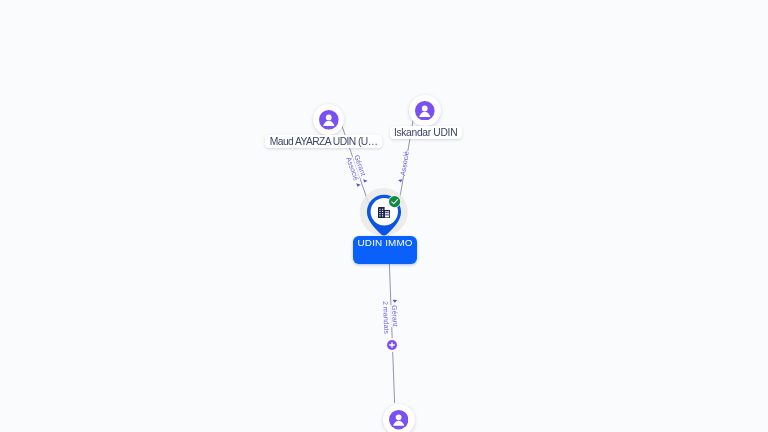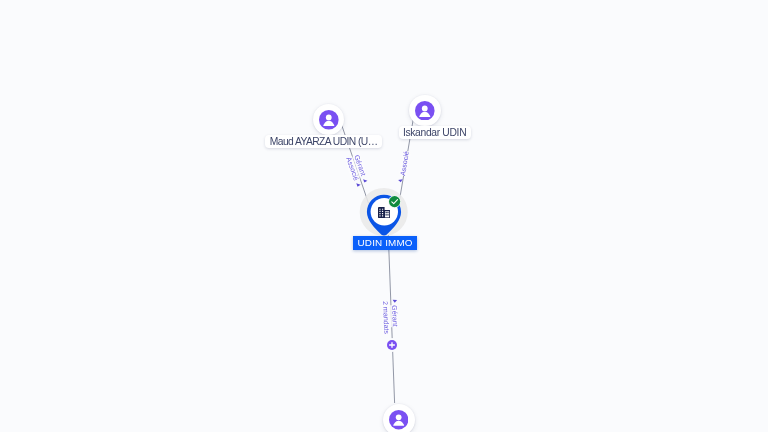--- a/index.html
+++ b/index.html
@@ -5,23 +5,23 @@
 <style>
   html,body{margin:0;padding:0;}
   body{width:768px;height:432px;overflow:hidden;background:#fafbfd;
        font-family:"Liberation Sans",sans-serif;-webkit-font-smoothing:antialiased;}
   #canvas{position:relative;width:768px;height:432px;background:#fafbfd;}
   svg.layer{position:absolute;left:0;top:0;width:768px;height:432px;overflow:visible;}
   .pill{position:absolute;background:#ffffff;border-radius:4px;transform:translateZ(0);
         box-shadow:0 1px 3px rgba(30,40,80,0.16);
         color:#3d4568;font-size:10.3px;line-height:13.2px;white-space:nowrap;
         height:13.2px;padding:0 4.4px;letter-spacing:-0.58px;}
-  .pill.w2{letter-spacing:-0.32px;margin-left:9px;}
+  .pill.w2{letter-spacing:-0.32px;}
   .pill.blue{background:#0a60fa;color:#ffffff;font-size:9.9px;
-        line-height:14px;height:14px;border-radius:0;letter-spacing:0.15px;
+        line-height:14px;height:28px;border-radius:6px;letter-spacing:0.15px;
         box-shadow:0 1px 3px rgba(20,70,160,0.32);}
   .pnode{position:absolute;border-radius:50%;background:#fff;
         box-shadow:0 0.5px 2px rgba(40,50,90,0.13), 0 1.5px 5px rgba(40,50,90,0.10);}
   .elabel{position:absolute;color:#6b5ce0;font-size:7px;line-height:8px;
           white-space:nowrap;transform-origin:0 0;background:rgba(251,252,253,0.86);
           -webkit-font-smoothing:antialiased;letter-spacing:0.02px;}
 </style>
 </head>
 <body>
 

